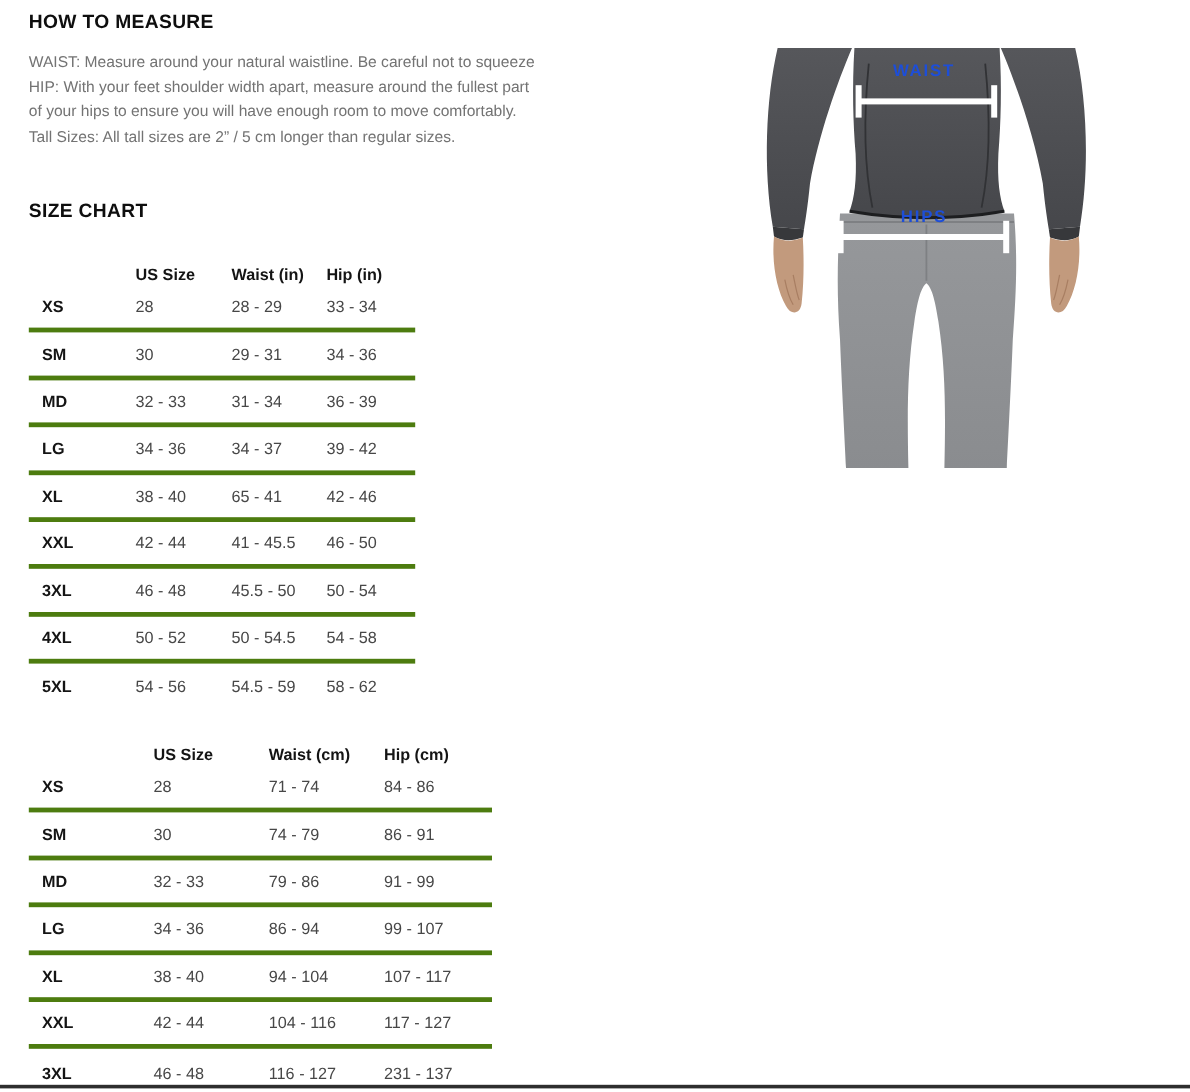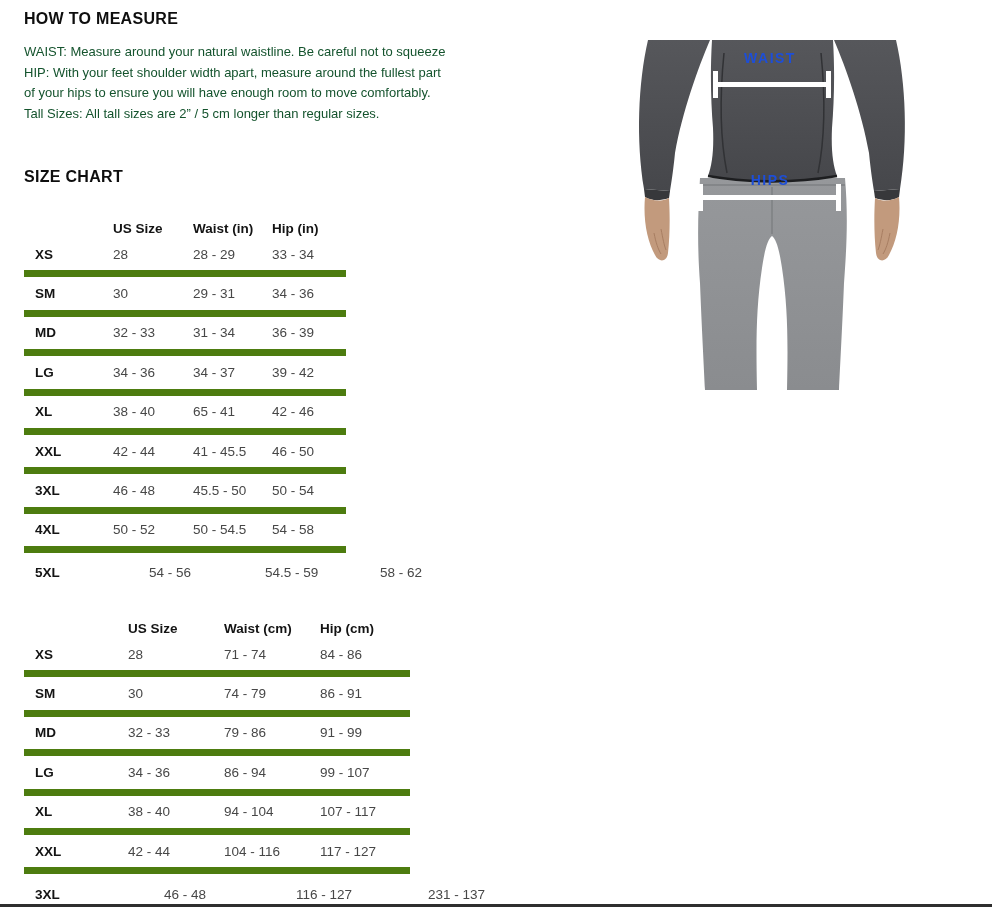--- a/index.html
+++ b/index.html
@@ -21,36 +21,36 @@
     letter-spacing: 0.3px;
     white-space: nowrap;
   }
   #howto-title { top: 10px; }
   #sizechart-title { top: 168px; }
   #howto-text {
     position: absolute;
     left: 24px;
     top: 42px;
     font-size: 13px;
-    color: #14532d;
+    color: #737373;
   }
   #howto-text .text-line {
     line-height: 20.5px;
     white-space: nowrap;
   }
   
   .size-table { position: absolute; left: 24px; }
   #table-in { top: 218px; width: 322px; }
   #table-cm { top: 618px; width: 386px; }
   .trow { display: grid; align-items: center; }
   #table-in .trow { grid-template-columns: 89px 80px 79px 74px; }
   #table-cm .trow { grid-template-columns: 104px 96px 96px 90px; }
   .trow.thead { height: 20px; }
-  .trow.tdata { height: 39.4px; border-bottom: 7px solid #4d7c0f; }
-  .trow.tdata:last-child { border-bottom: none; gap: 36px; }
+  .trow.tdata { height: 39.4px; border-bottom: 4px solid #4d7c0f; }
+  .trow.tdata:last-child { border-bottom: none; }
   .tcell { font-size: 13.5px; color: #474747; }
   .tcell.th { font-weight: 700; color: #141414; }
   .tcell.label { font-weight: 700; color: #141414; padding-left: 11px; }
   
   #figure-wrap {
     position: absolute;
     left: 630px;
     top: 33px;
     width: 292px;
     height: 360px;

